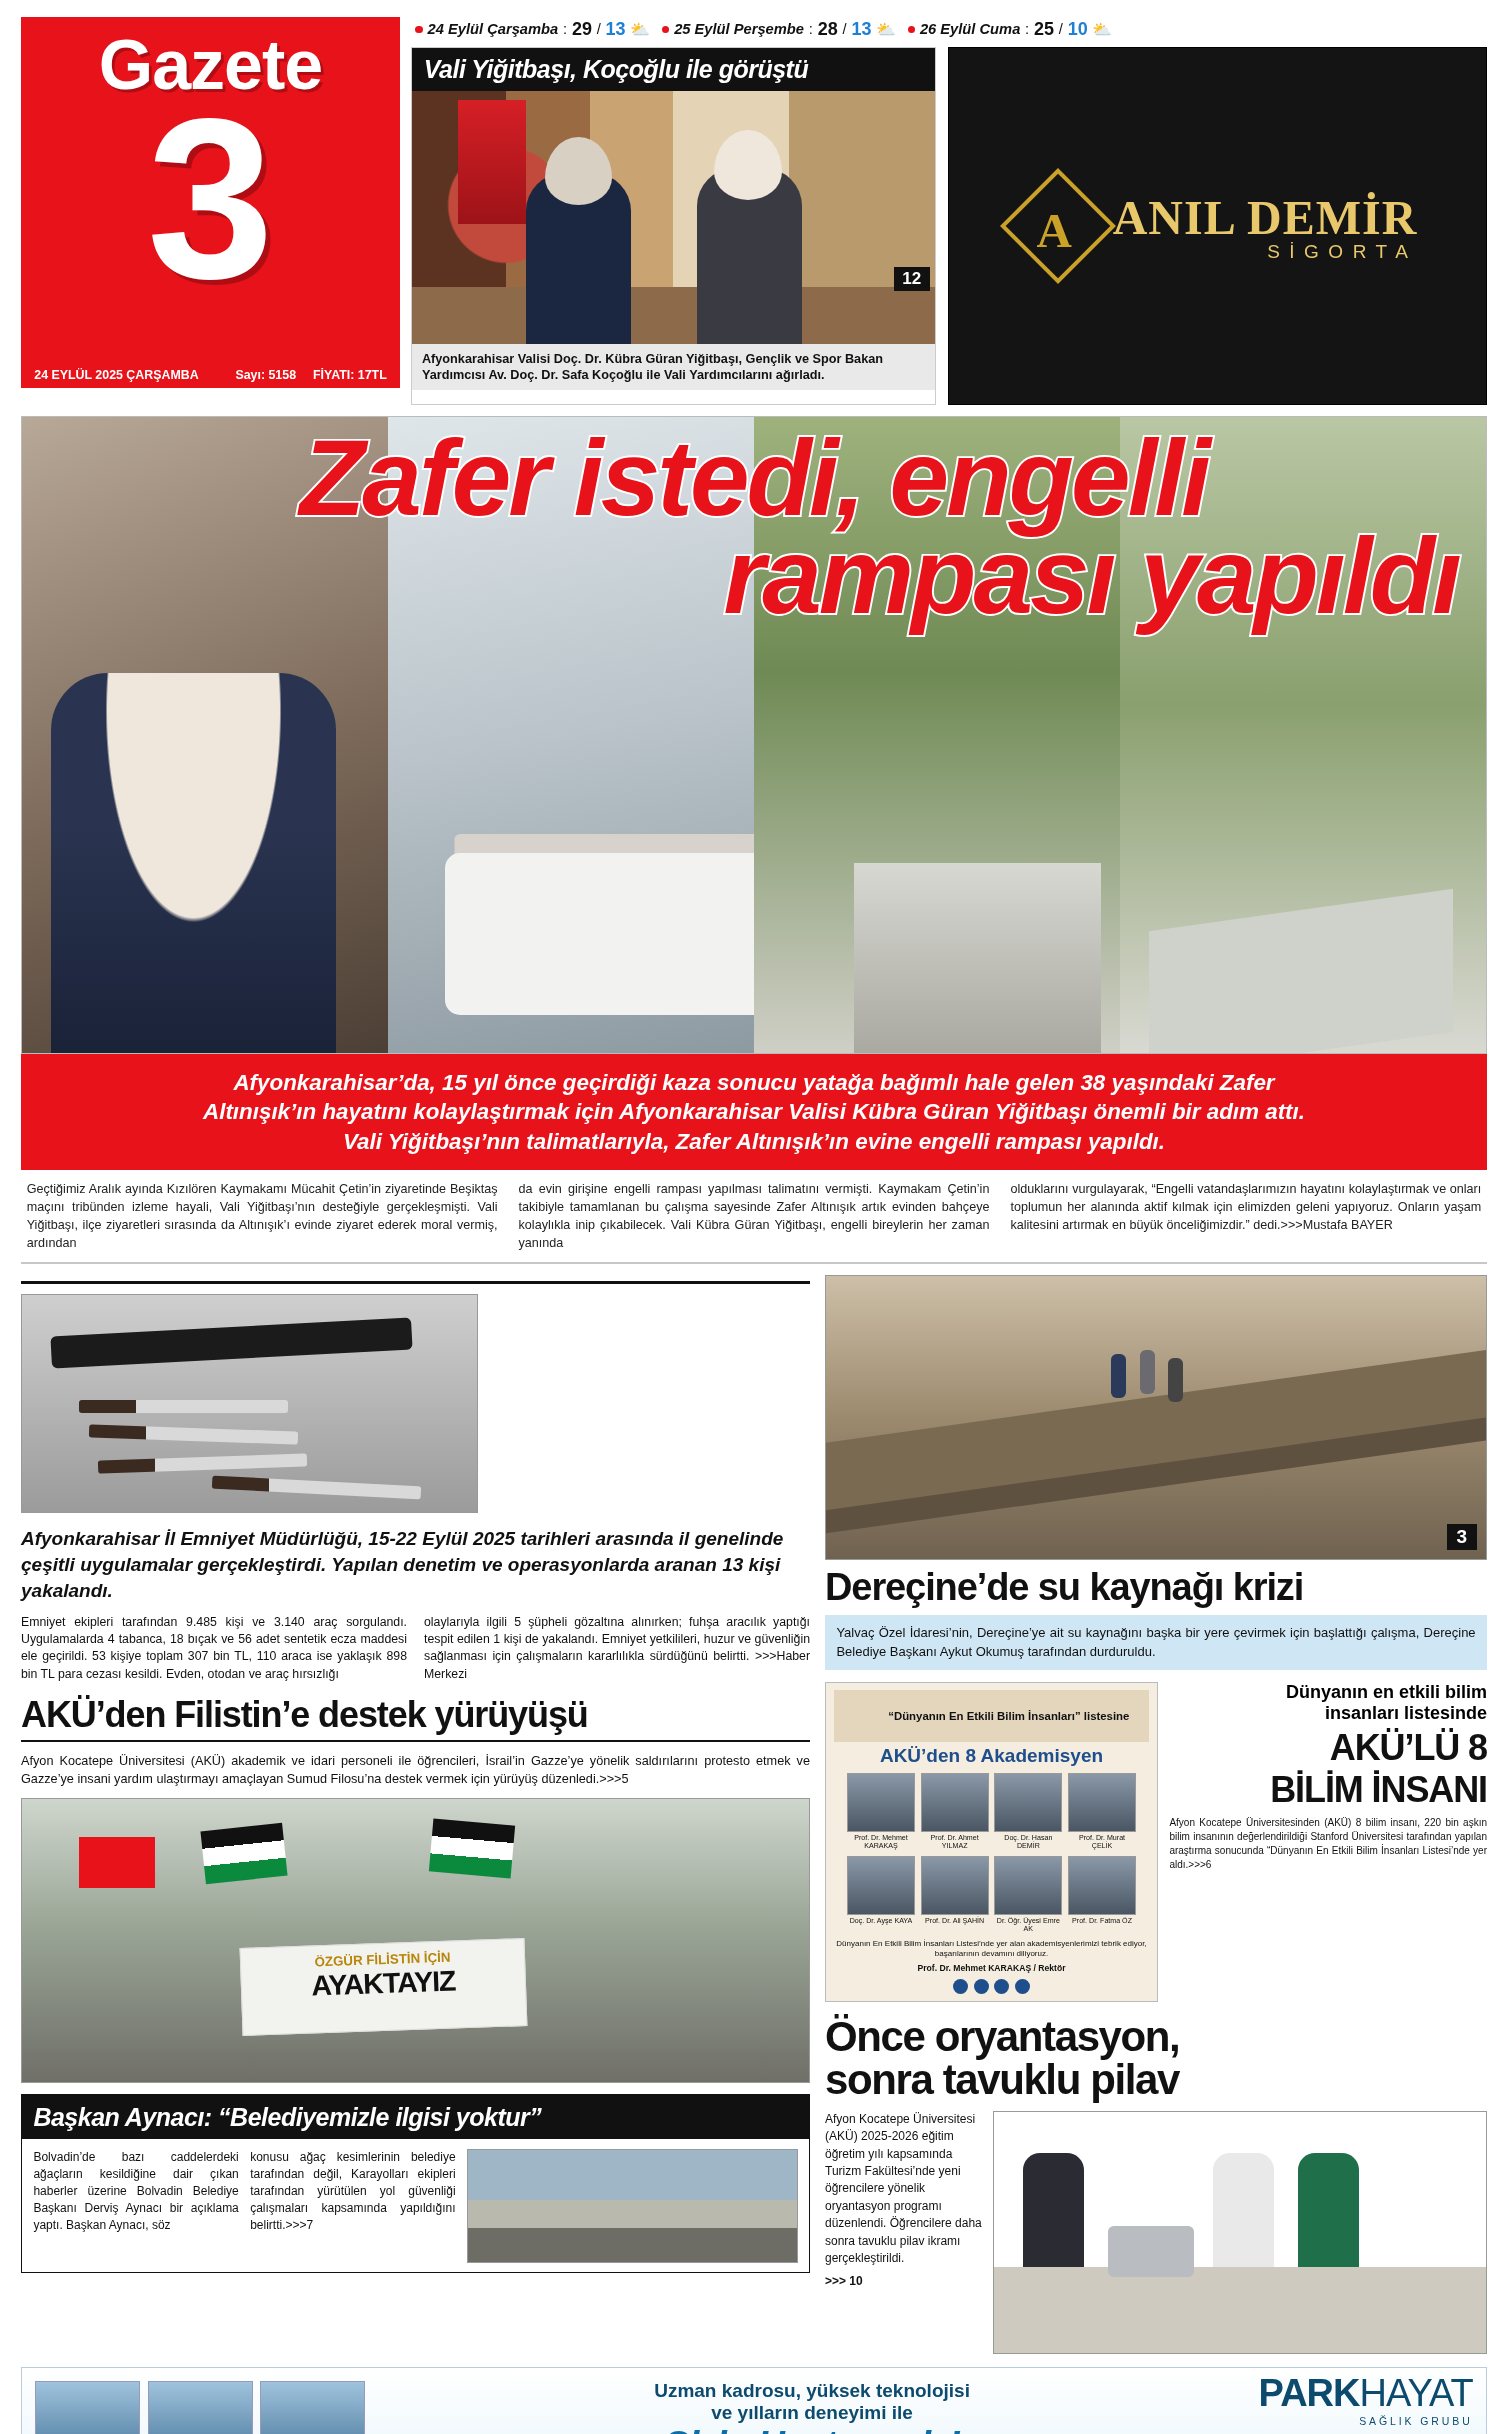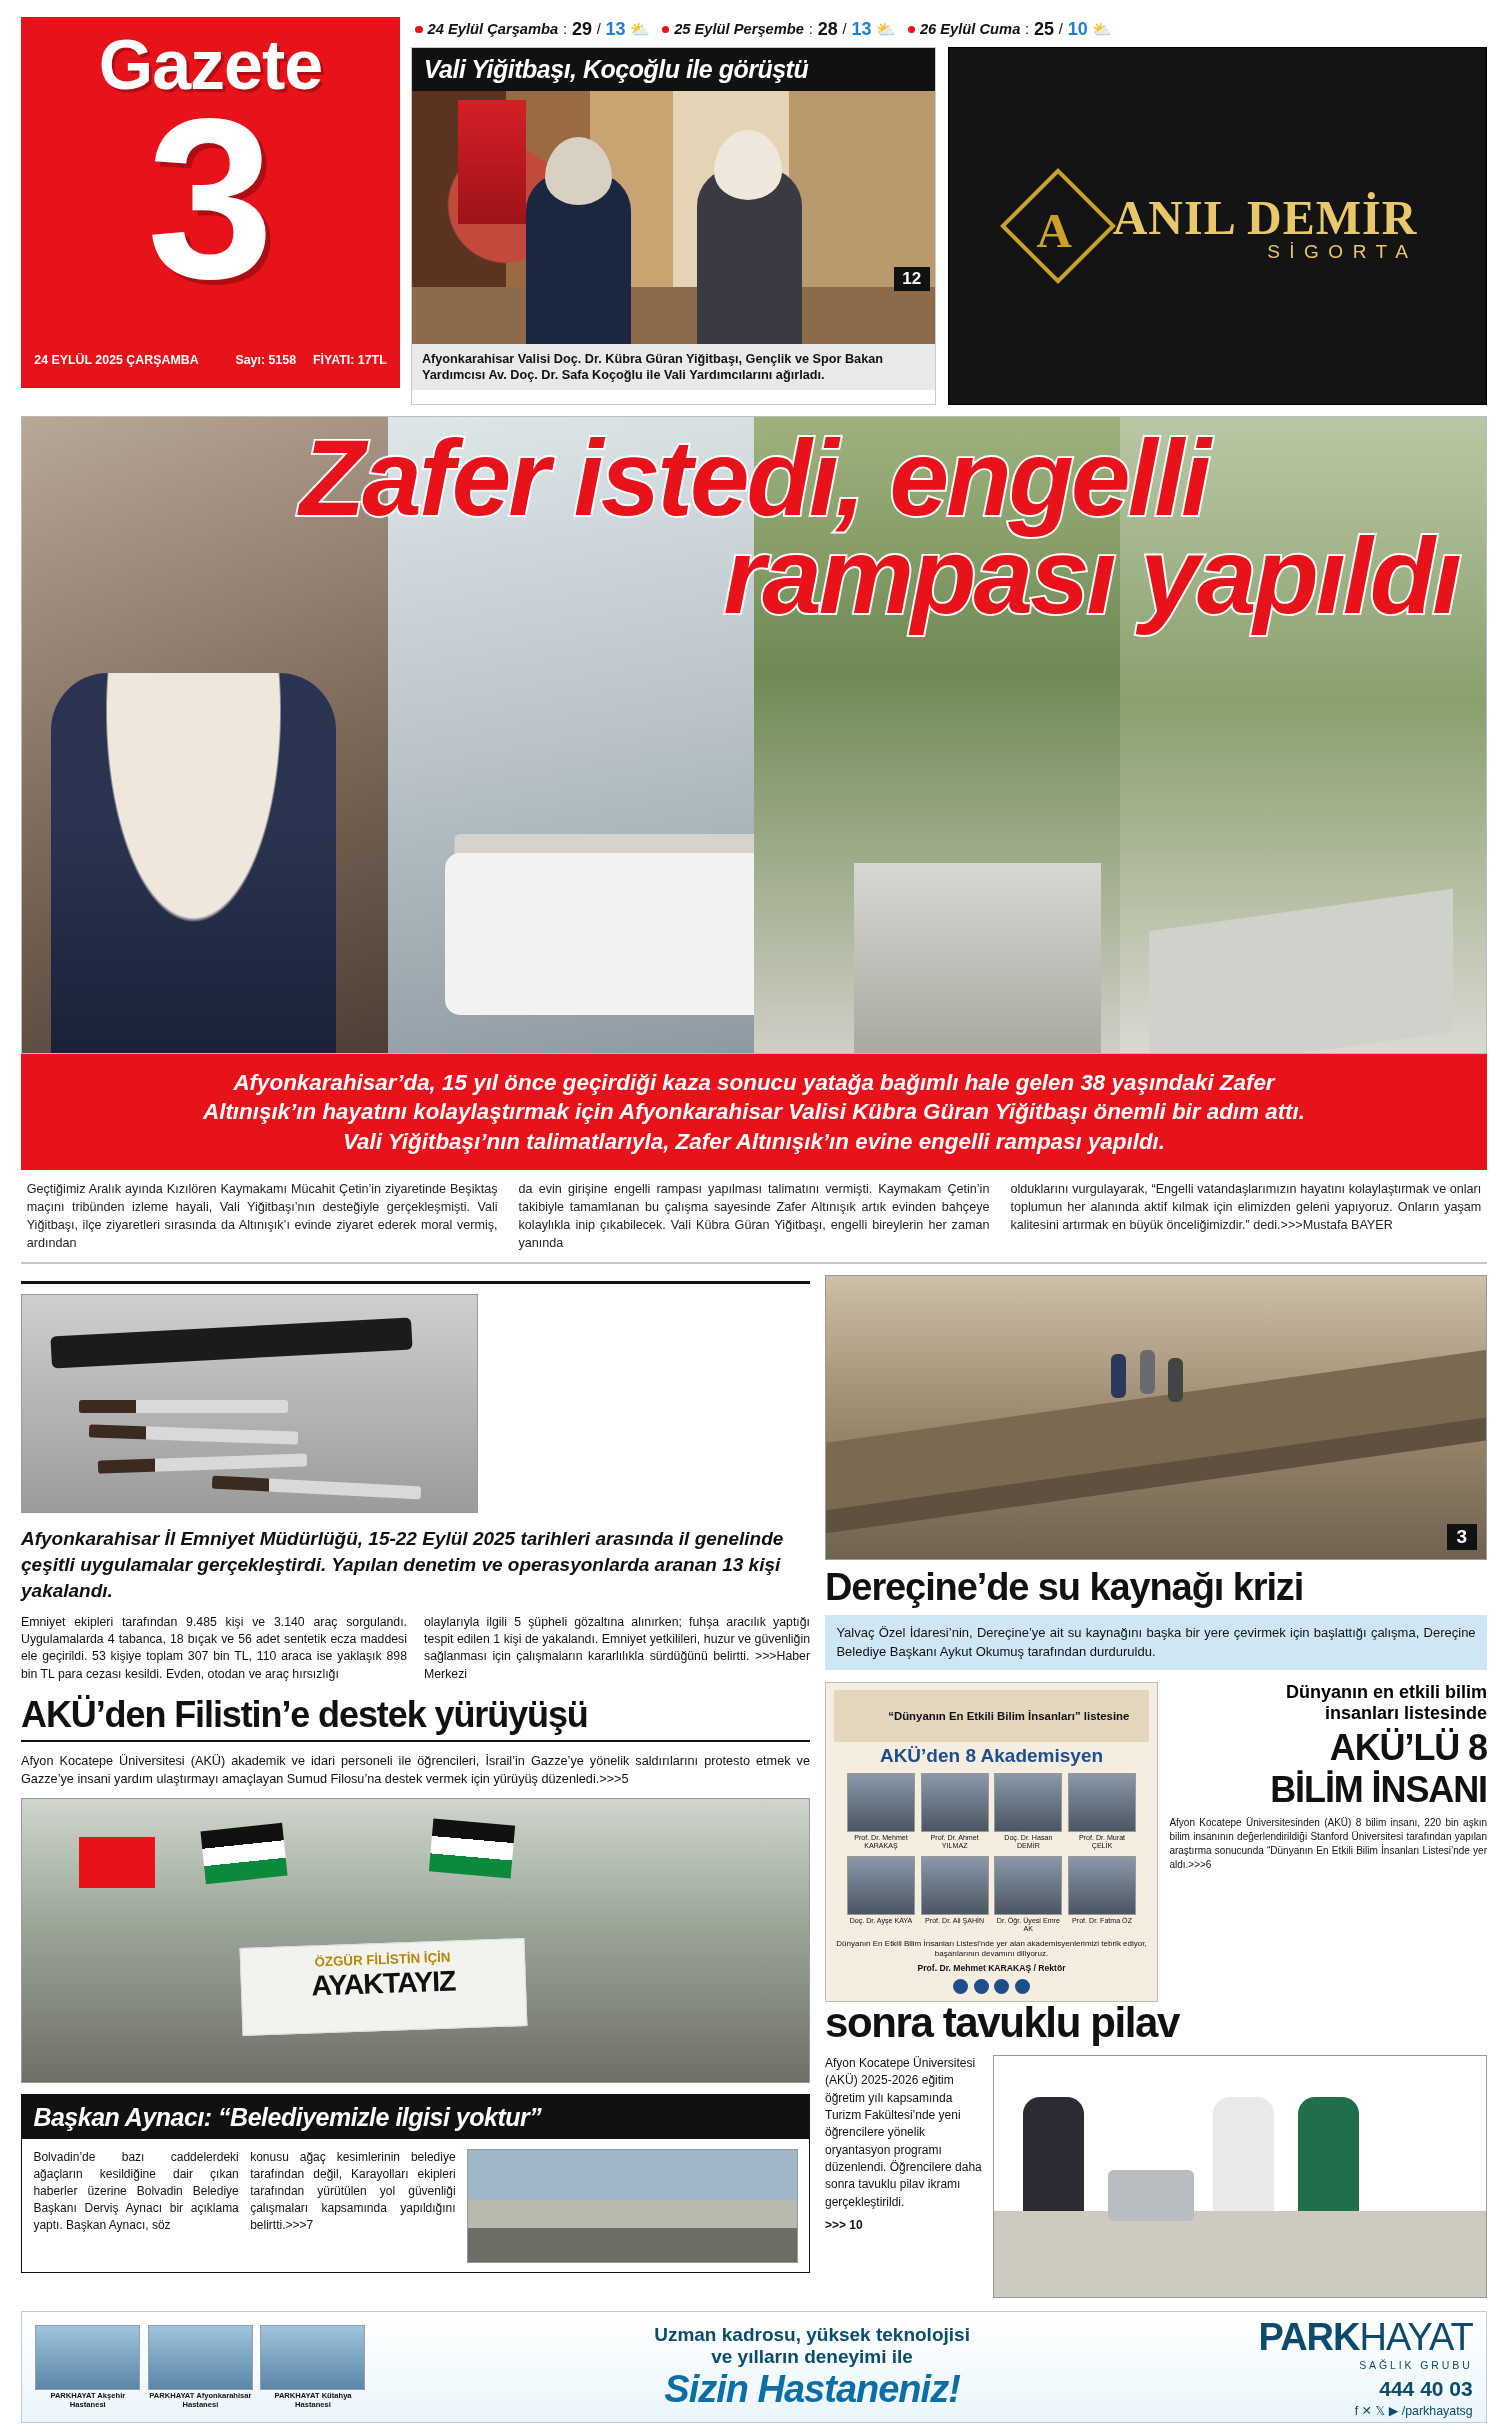--- a/index.html
+++ b/index.html
@@ -24,21 +24,21 @@
   }
   .logo-word {
     font-size: 70px; font-weight:bold; letter-spacing:-1px; line-height:1;
     text-shadow: 2.9px 2.9px 0 rgba(0,0,0,0.25);
   }
   .logo-num {
     font-size: 228px; font-weight:bold; line-height: 0.85; margin-top: 1.9px;
     text-shadow: 4.8px 4.8px 0 rgba(0,0,0,0.25);
   }
   .logo-foot {
-    position:absolute; bottom: 21px; left:0; right:0;
+    position:absolute; bottom: 6px; left:0; right:0;
     display:flex; justify-content:space-between; padding: 0 13.3px;
     font-size: 12.4px; font-weight:bold;
   }
   .logo-foot .right { display:flex; gap: 17px; }
 
   .mast-right { flex:1; display:flex; flex-direction:column; }
   .weather-row { display:flex; gap: 11.4px; padding: 1.9px 0 7.6px 3.8px; }
   .weather-item { display:flex; align-items:center; gap:4.8px; font-size:14.7px; }
   .wdot { width:7.6px; height:7.6px; border-radius:50%; background:#e8121a; display:inline-block; }
   .wdate { font-weight:bold; font-style:italic; }
@@ -429,20 +429,21 @@
 
         <div class="akad-side">
           <div class="akad-kicker">Dünyanın en etkili bilim</div>
           <div class="akad-kicker">insanları listesinde</div>
           <div class="akad-big">AKÜ’LÜ 8</div>
           <div class="akad-big">BİLİM İNSANI</div>
           <div class="akad-text">Afyon Kocatepe Üniversitesinden (AKÜ) 8 bilim insanı, 220 bin aşkın bilim insanının değerlendirildiği Stanford Üniversitesi tarafından yapılan araştırma sonucunda “Dünyanın En Etkili Bilim İnsanları Listesi’nde yer aldı.&gt;&gt;&gt;6</div>
         </div>
       </div>
 
+      <div class="oryan-title">Önce oryantasyon,</div>
       <div class="oryan-title" style="margin-top:0">sonra tavuklu pilav</div>
 
       <div class="oryan-row">
         <div class="oryan-text">
           <span>Afyon Kocatepe Üniversitesi (AKÜ) 2025-2026 eğitim öğretim yılı kapsamında Turizm Fakültesi’nde yeni öğrencilere yönelik oryantasyon programı düzenlendi. Öğrencilere daha sonra tavuklu pilav ikramı gerçekleştirildi.</span>
           <div style="font-weight:bold;margin-top:5.7px">&gt;&gt;&gt; 10</div>
         </div>
         <div class="oryan-photo">
           <div class="tbl"></div>
             <div class="pot"></div>

